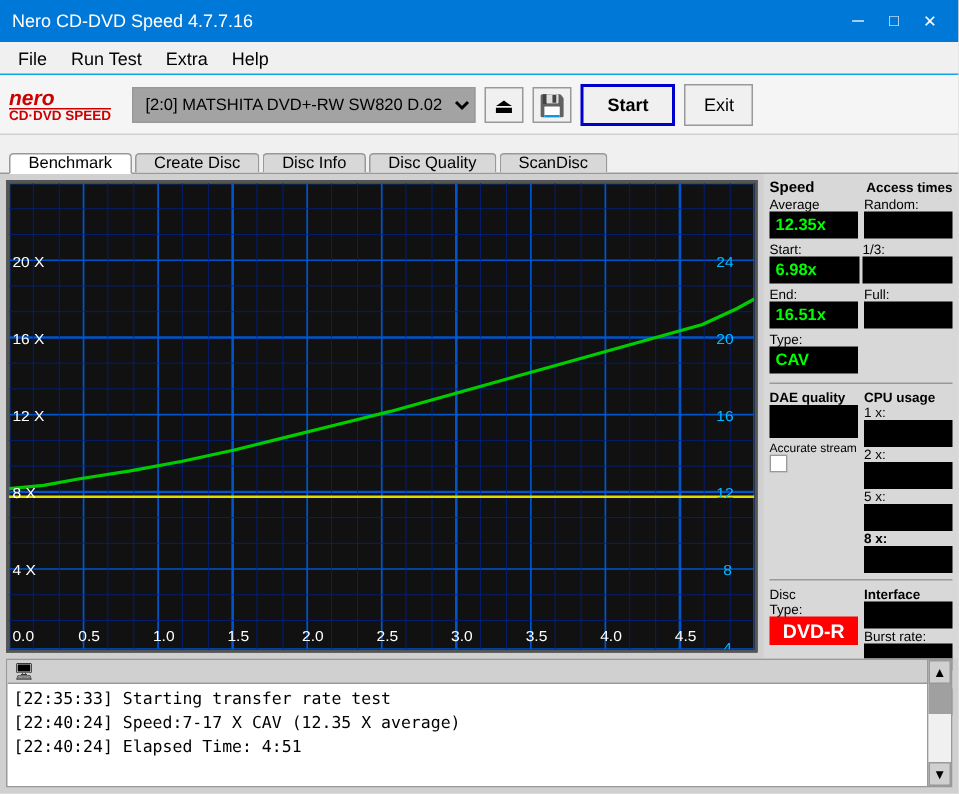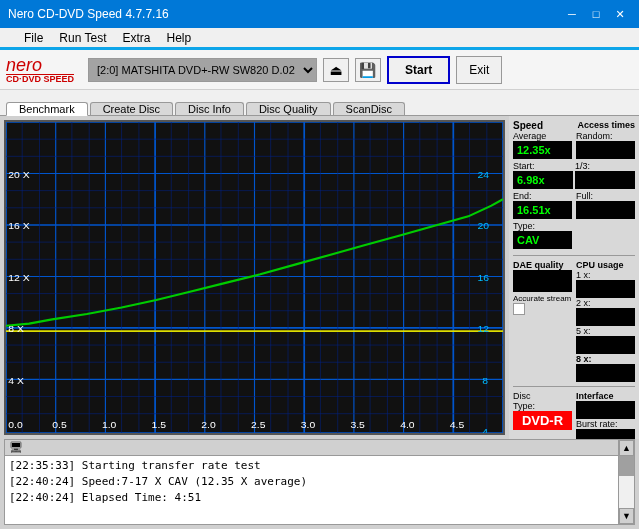--- a/index.html
+++ b/index.html
@@ -5,21 +5,21 @@
     * { box-sizing: border-box; margin: 0; padding: 0; }
     body { font-family: 'Segoe UI', Tahoma, Geneva, Verdana, sans-serif; font-size: 11px; background: #f0f0f0; width: 639px; height: 529px; overflow: hidden; }
     
     
     .title-bar { background: #0078d7; color: white; display: flex; align-items: center; justify-content: space-between; padding: 4px 8px; height: 28px; }
     .title-bar-title { font-size: 12px; font-weight: normal; }
     .title-bar-controls { display: flex; gap: 2px; }
     .title-btn { background: transparent; border: none; color: white; width: 22px; height: 18px; cursor: pointer; font-size: 11px; display: flex; align-items: center; justify-content: center; }
     
     
-    .menu-bar { background: #f0f0f0; display: flex; align-items: center; padding: 2px 16px; border-bottom: 3px solid #0ea5e9; height: 22px; }
+    .menu-bar { background: #f0f0f0; display: flex; align-items: center; padding: 2px 4px; border-bottom: 1px solid #0ea5e9; height: 22px; }
     .menu-item { padding: 2px 8px; cursor: pointer; font-size: 12px; }
     
     
     .toolbar { background: #f5f5f5; display: flex; align-items: center; padding: 4px 6px; border-bottom: 1px solid #d0d0d0; height: 40px; gap: 6px; }
     .drive-combo { border: 1px solid #999; background: #a3a3a3; padding: 2px 4px; font-size: 11px; height: 24px; min-width: 220px; }
     .toolbar-icon-btn { border: 1px solid #999; background: #f0f0f0; width: 26px; height: 24px; display: flex; align-items: center; justify-content: center; cursor: pointer; font-size: 14px; }
     .start-btn { background: #f0f0f0; border: 2px solid #0000cc; padding: 3px 16px; font-size: 12px; height: 28px; cursor: pointer; font-weight: bold; }
     .exit-btn { background: #f0f0f0; border: 1px solid #999; padding: 3px 12px; font-size: 12px; height: 28px; cursor: pointer; }
     
     
@@ -44,21 +44,21 @@
     .log-area { background: white; border: 1px solid #999; margin: 0 4px 4px 4px; height: 86px; overflow: hidden; position: relative; }
     .log-header { background: #d0d0d0; border-bottom: 1px solid #999; padding: 1px 4px; display: flex; align-items: center; gap: 4px; }
     .log-content { padding: 2px 4px; font-size: 11px; font-family: monospace; }
     .log-line { line-height: 16px; }
     .log-scroll { position: absolute; right: 0; top: 0; bottom: 0; width: 16px; background: #d0d0d0; border-left: 1px solid #999; display: flex; flex-direction: column; }
     .scroll-btn { background: #d0d0d0; border: 1px solid #999; height: 16px; display: flex; align-items: center; justify-content: center; font-size: 9px; cursor: pointer; }
     .scroll-track { flex: 1; background: #f0f0f0; }
     .scroll-thumb { background: #a0a0a0; height: 20px; width: 100%; }
     
     .nero-logo-box { display: flex; flex-direction: column; align-items: flex-start; margin-right: 8px; }
-    .nero-word { color: #cc0000; font-size: 18px; font-weight: normal; font-style: italic; line-height: 1; }
+    .nero-word { color: #cc0000; font-size: 14px; font-weight: bold; font-style: italic; line-height: 1; }
     .nero-cdspeed { color: #cc0000; font-size: 9px; font-weight: bold; line-height: 1; border-top: 1px solid #cc0000; }
     
     .section-divider { border-top: 1px solid #999; margin: 2px 0; }
   </style>
 </head>
 <body>
 
 <div class="title-bar">
   <span class="title-bar-title">Nero CD-DVD Speed 4.7.7.16</span>
   <div class="title-bar-controls">

